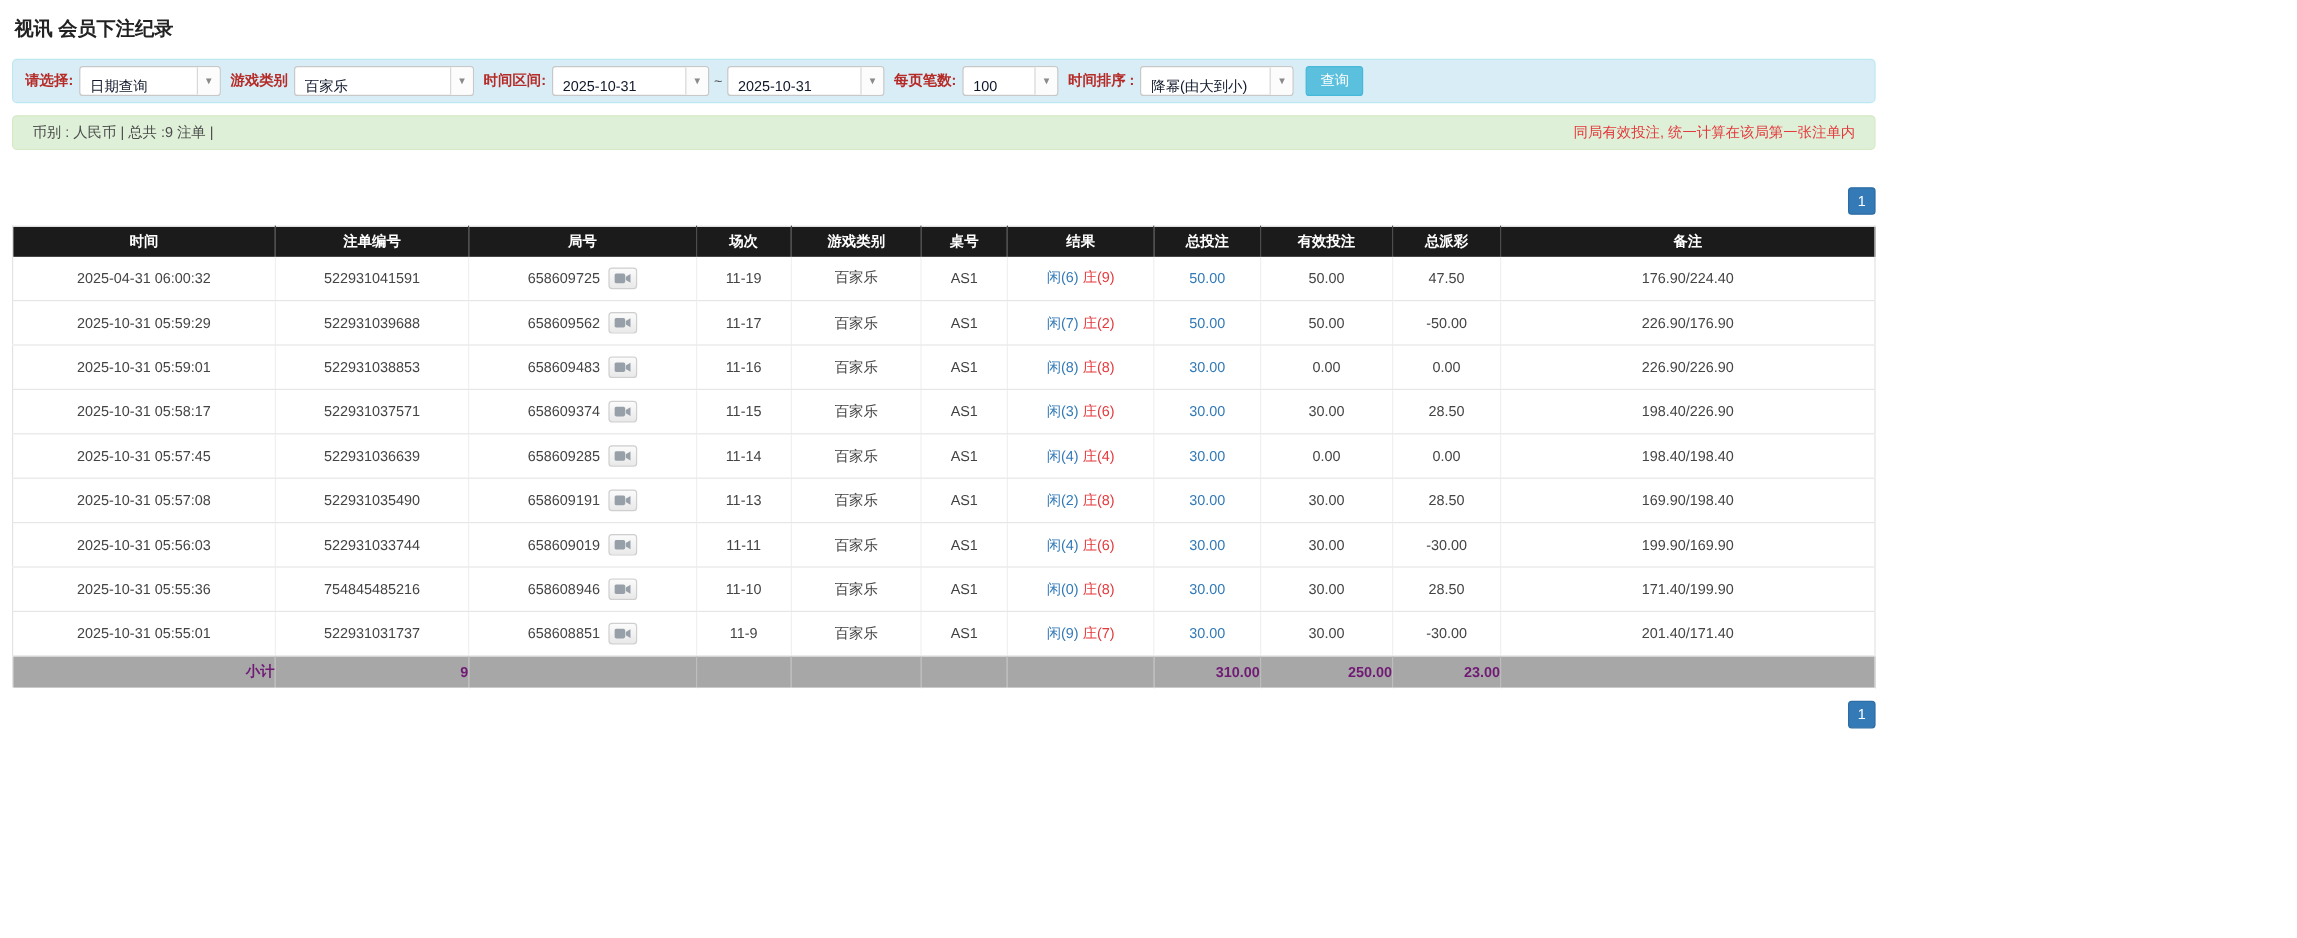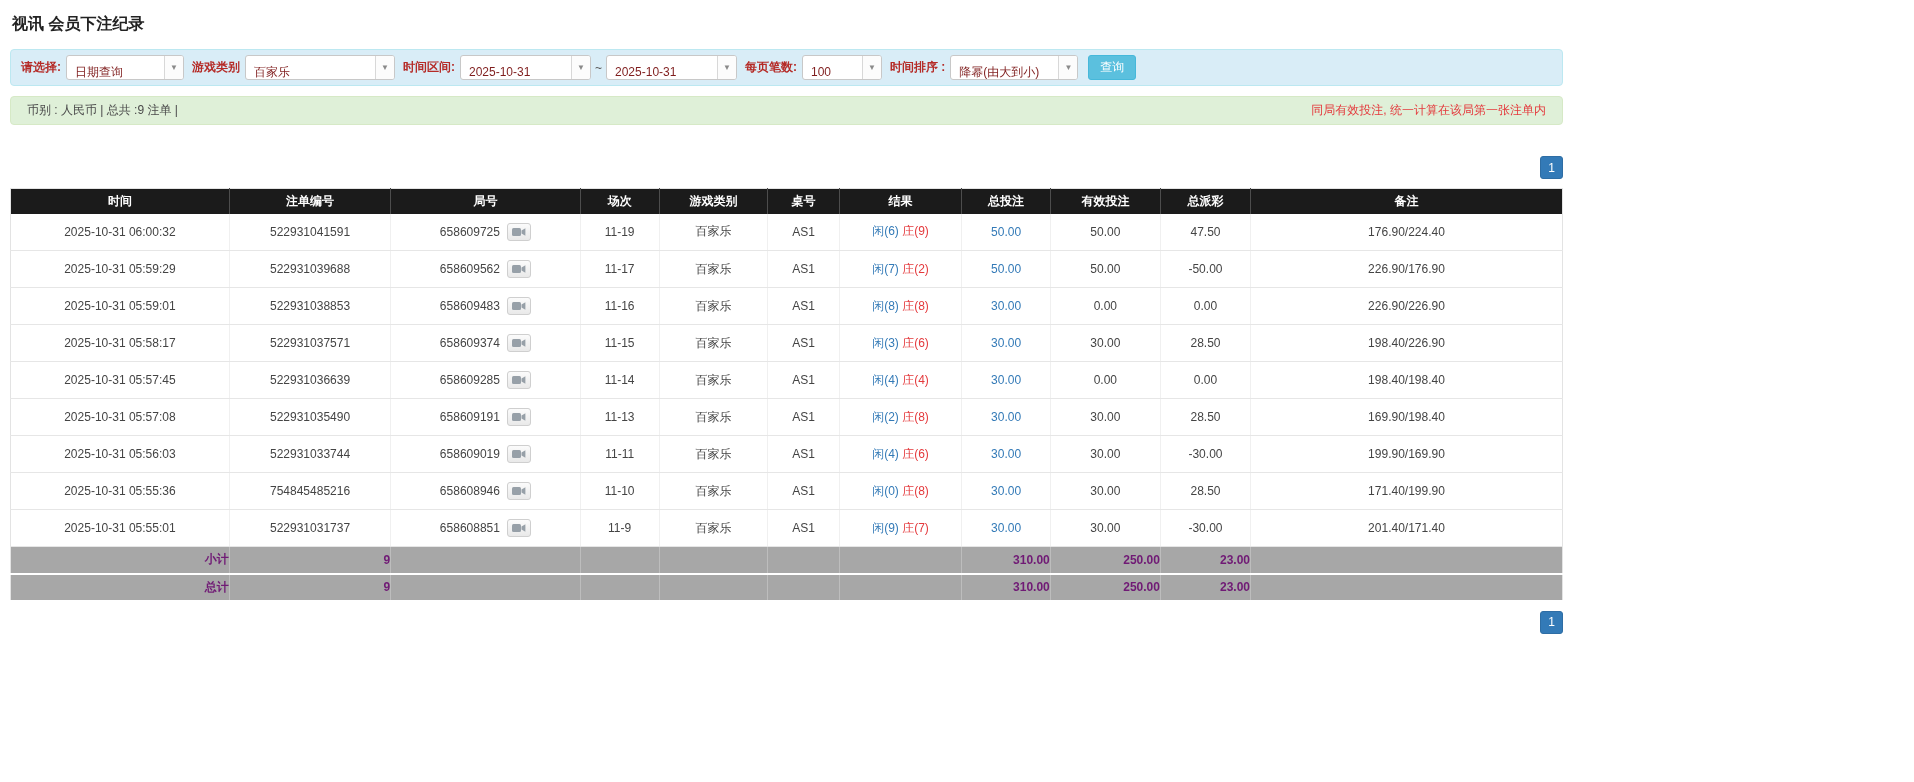--- a/index.html
+++ b/index.html
@@ -47,21 +47,21 @@
     border-radius: 3px;
     height: 25px;
     overflow: hidden;
     cursor: pointer;
   }
   .combo .value {
     display: flex;
     align-items: center;
     padding: 16px 8px;
     font-size: 12px;
-    color: #7f1d1d;
+    color: #0f172a;
     flex: 1;
     white-space: nowrap;
   }
   .combo .caret {
     width: 19px;
     border-left: 1px solid #d8d8d8;
     background: #fcfcfc;
     color: #8a8a8a;
     font-size: 8px;
     display: flex;
@@ -254,21 +254,21 @@
           <th>桌号</th>
           <th>结果</th>
           <th>总投注</th>
           <th>有效投注</th>
           <th>总派彩</th>
           <th>备注</th>
         </tr>
     </thead>
     <tbody>
         <tr>
-          <td>2025-10-31 06:00:32</td>
+          <td>2025-04-31 06:00:32</td>
           <td>522931041591</td>
           <td>
             <span class="round-wrap">
               <span>658609725</span>
               <span class="video-btn">
                 <svg width="14" height="10" viewBox="0 0 14 10">
                   <rect x="0" y="1" width="9" height="8" rx="1.5" fill="#97a0a8"></rect>
                   <path d="M9.5 3.6 L13.4 1.3 V8.7 L9.5 6.4 Z" fill="#97a0a8"></path>
                 </svg>
               </span>
@@ -475,33 +475,20 @@
           <td></td>
           <td></td>
           <td></td>
           <td></td>
           <td></td>
           <td>310.00</td>
           <td>250.00</td>
           <td>23.00</td>
           <td></td>
         </tr>
-        <tr>
-          <td>总计</td>
-          <td>9</td>
-          <td></td>
-          <td></td>
-          <td></td>
-          <td></td>
-          <td></td>
-          <td>310.00</td>
-          <td>250.00</td>
-          <td>23.00</td>
-          <td></td>
-        </tr>
       </tfoot>
   </table>
 
   <div class="pagination bottom">
     <button class="page-btn">1</button>
   </div>
 
 </div>
 
 </body></html>

